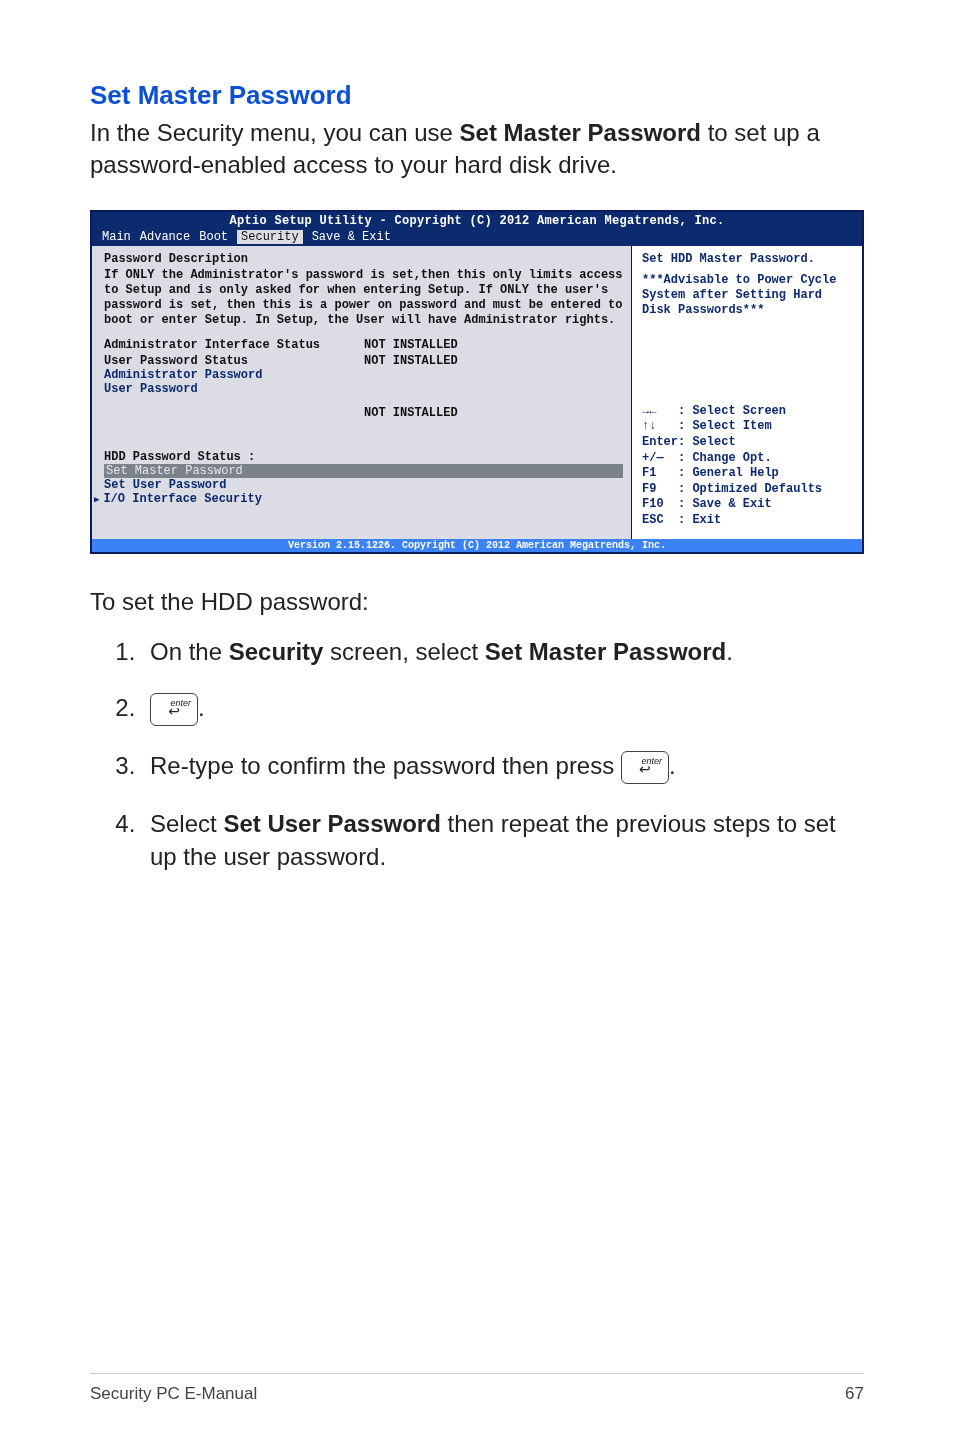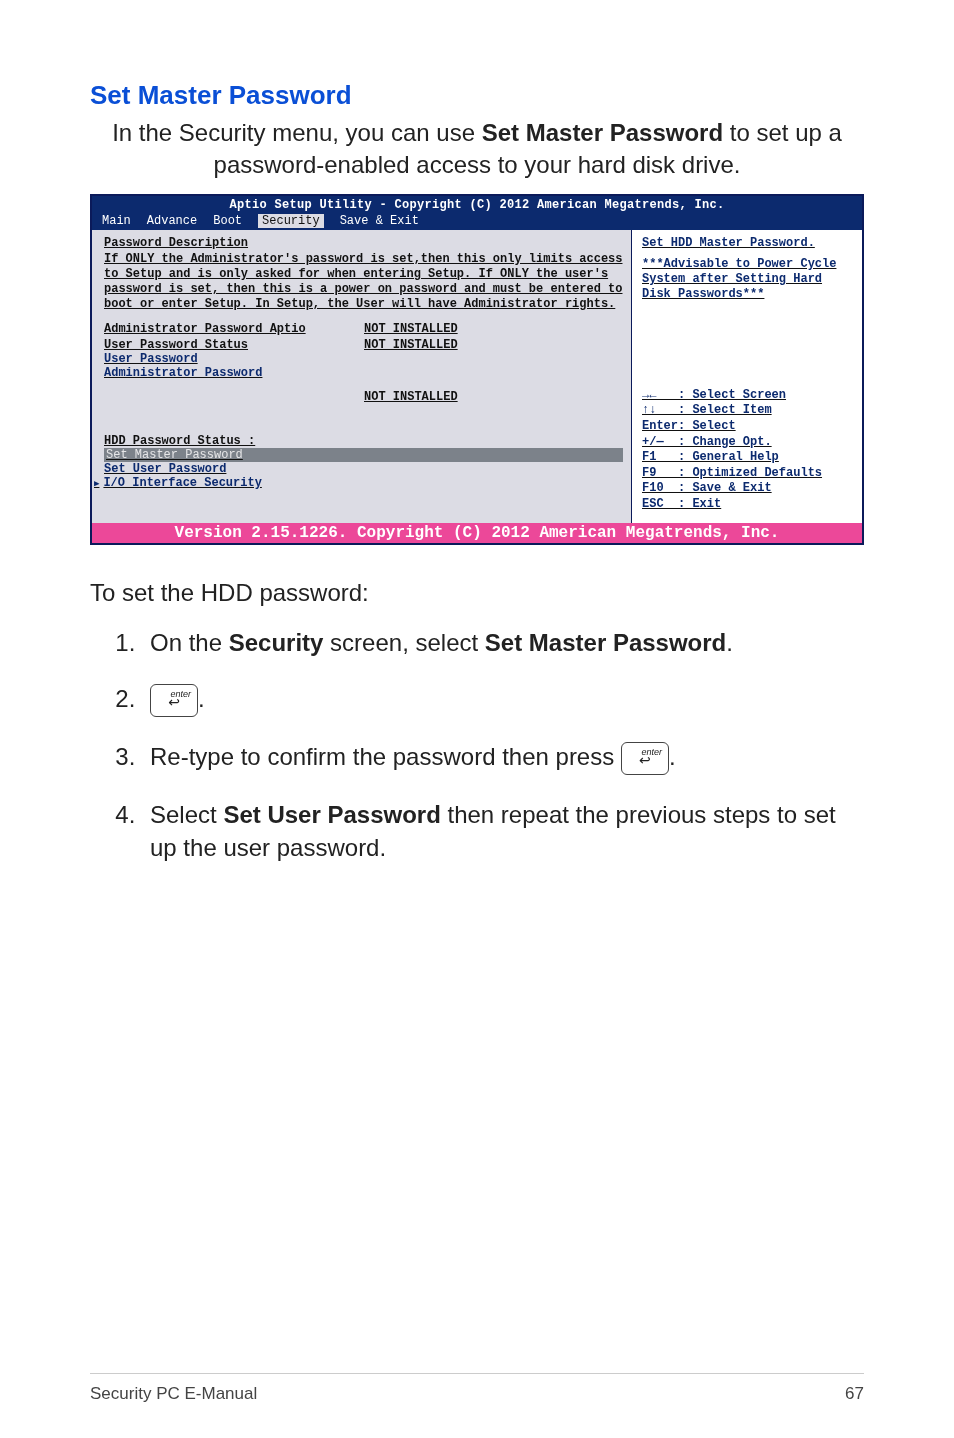--- a/index.html
+++ b/index.html
@@ -1,41 +1,41 @@
 <!DOCTYPE html>
 <html><head>
 <meta charset="utf-8">
 <style>
   * { box-sizing: border-box; margin: 0; padding: 0; }
   html, body { width: 954px; height: 1438px; background: #fff; font-family: Arial, Helvetica, sans-serif; color: #222; }
   .page { position: relative; width: 954px; height: 1438px; padding: 80px 90px 64px 90px; }
   .heading { color: #0a4fd6; font-weight: 700; font-size: 26px; margin-bottom: 6px; }
-  .para { font-size: 24px; line-height: 1.35; margin-bottom: 12px; text-align: center; }
+  .para { font-size: 24px; line-height: 1.35; margin-bottom: 28px; }
   .strong { font-weight: 700; }
   .bios { width: 774px; margin: 0 auto 34px auto; border: 2px solid #0b1a5a; font-family: "Courier New", Courier, monospace; font-size: 12px; }
   .bios-top { background: #0c2a6e; color: #fff; padding: 2px 6px 0 6px; }
   .bios-title { text-align: center; font-weight: bold; letter-spacing: 0.3px; }
-  .bios-tabs { display: flex; gap: 16px; padding: 2px 4px 2px 4px; }
+  .bios-tabs { display: flex; gap: 9px; padding: 2px 4px 2px 4px; }
   .tab { color: #fff; }
   .tab.active { background: #dcdce4; color: #111; padding: 0 4px; }
-  .bios-body { display: flex; background: #dcdce4; color: #111; text-decoration: underline; }
+  .bios-body { display: flex; background: #dcdce4; color: #111; }
   .bios-left { flex: 1; padding: 6px 8px 10px 12px; border-right: 1px solid #0b1a5a; }
   .bios-right { width: 230px; padding: 6px 8px 10px 10px; background: #ffffff; }
   .bios-left .hdr { font-weight: bold; margin-bottom: 2px; }
   .bios-left .desc { font-weight: bold; line-height: 1.25; }
   .pair { display: flex; margin-top: 2px; }
   .pair .lbl { width: 260px; }
   .pair .val { }
   .blue { color: #0c2a6e; font-weight: bold; }
   .vgap { height: 8px; }
   .selected-row { background: #7c828a; color: #e6e6e8; padding: 0 2px; }
   .arrow-item::before { content: "\25B6"; font-size: 9px; margin-right: 4px; color: #0c2a6e; }
   .bios-right .rblue { color: #0c2a6e; font-weight: bold; line-height: 1.25; }
   .bios-right .help { color: #0c2a6e; font-weight: bold; line-height: 1.3; margin-top: 86px; }
-  .bios-bottom { background: #ec4899; color: #fff; text-align: center; font-weight: bold; padding: 1px 0; font-size: 16px; font-family: "Courier New", Courier, monospace; }
+  .bios-bottom { background: #3b82f6; color: #fff; text-align: center; font-weight: bold; padding: 1px 0; font-size: 10px; font-family: "Courier New", Courier, monospace; }
   .subhead { font-size: 24px; margin: 10px 0 20px 0; }
   ol.steps { list-style: decimal; padding-left: 52px; font-size: 24px; }
   ol.steps li { padding-left: 8px; margin-bottom: 24px; line-height: 1.35; }
   .key { display: inline-block; border: 1.5px solid #444; border-radius: 6px; padding: 2px 14px 4px 14px; vertical-align: middle; position: relative; min-width: 48px; text-align: center; }
   .key .sup { font-size: 9px; font-style: italic; position: absolute; top: 3px; right: 6px; }
   .key .arrow { font-size: 14px; display: block; margin-top: 6px; }
   .footer { position: absolute; bottom: 34px; left: 90px; right: 90px; display: flex; justify-content: space-between; font-size: 17px; color: #444; border-top: 1px solid #ccc; padding-top: 10px; }
 </style>
 </head>
 <body>
@@ -56,29 +56,29 @@
         <span class="tab active">Security</span>
         <span class="tab">Save &amp; Exit</span>
       </div>
     </div>
     <div class="bios-body">
       <div class="bios-left">
         <div class="hdr">Password Description</div>
         <div class="desc">If ONLY the Administrator's password is set,then this only limits access to Setup and is only asked for when entering Setup. If ONLY the user's password is set, then this is a power on password and must be entered to boot or enter Setup. In Setup, the User will have Administrator rights.</div>
         <div class="vgap"></div>
         <div class="pair">
-          <span class="lbl" style="font-weight:bold;">Administrator Password Aptio</span>
+          <span class="lbl" style="font-weight:bold;">Administrator Interface Status</span>
           <span class="val" style="font-weight:bold;">NOT INSTALLED</span>
         </div>
         <div class="pair">
           <span class="lbl" style="font-weight:bold;">User Password Status</span>
           <span class="val" style="font-weight:bold;">NOT INSTALLED</span>
         </div>
+        <div class="blue">Administrator Password</div>
         <div class="blue">User Password</div>
-        <div class="blue">Administrator Password</div>
         <div class="vgap"></div>
         <div class="pair">
           <span class="lbl" style="font-weight:bold;margin-top:44px;">HDD Password Status :</span>
           <span class="val" style="font-weight:bold;">NOT INSTALLED</span>
         </div>
         <div class="selected-row">Set Master Password</div>
         <div class="blue">Set User Password</div>
         <div class="blue arrow-item" style="margin-left:-10px;">I/O Interface Security</div>
       </div>
       <div class="bios-right">

